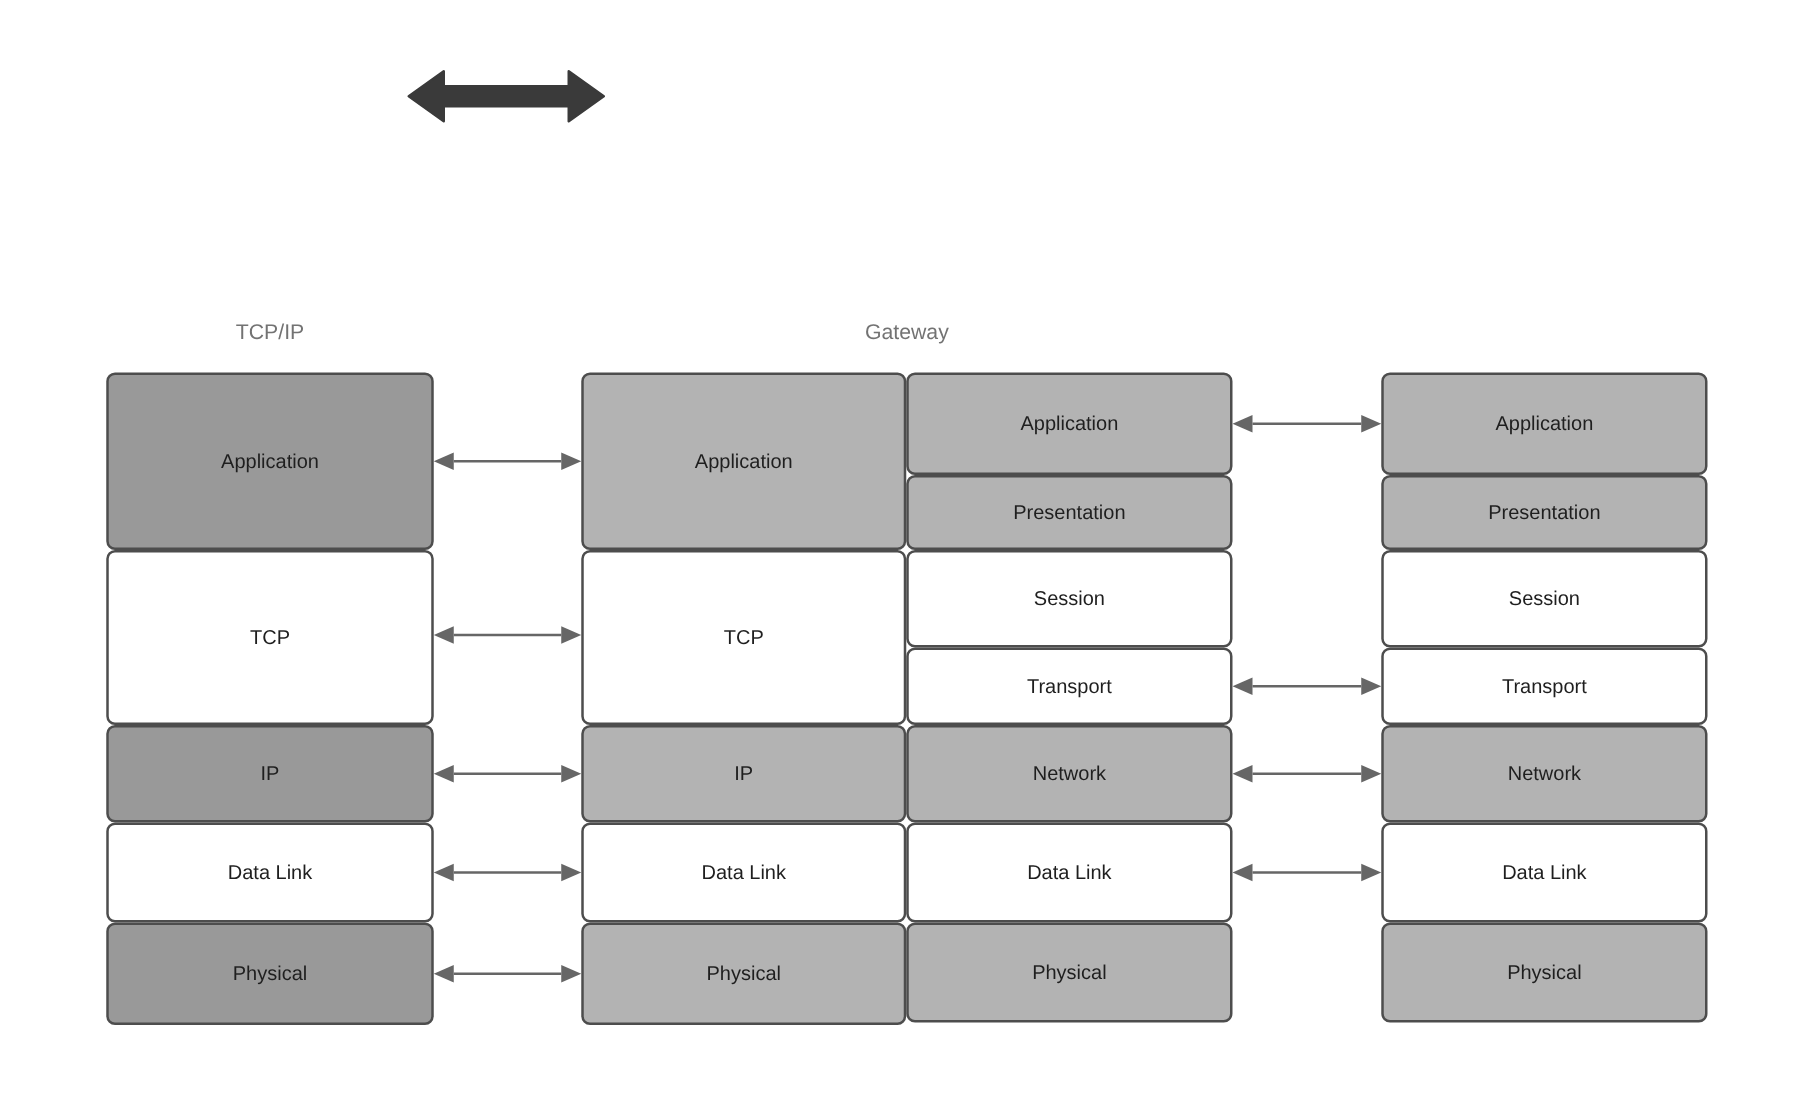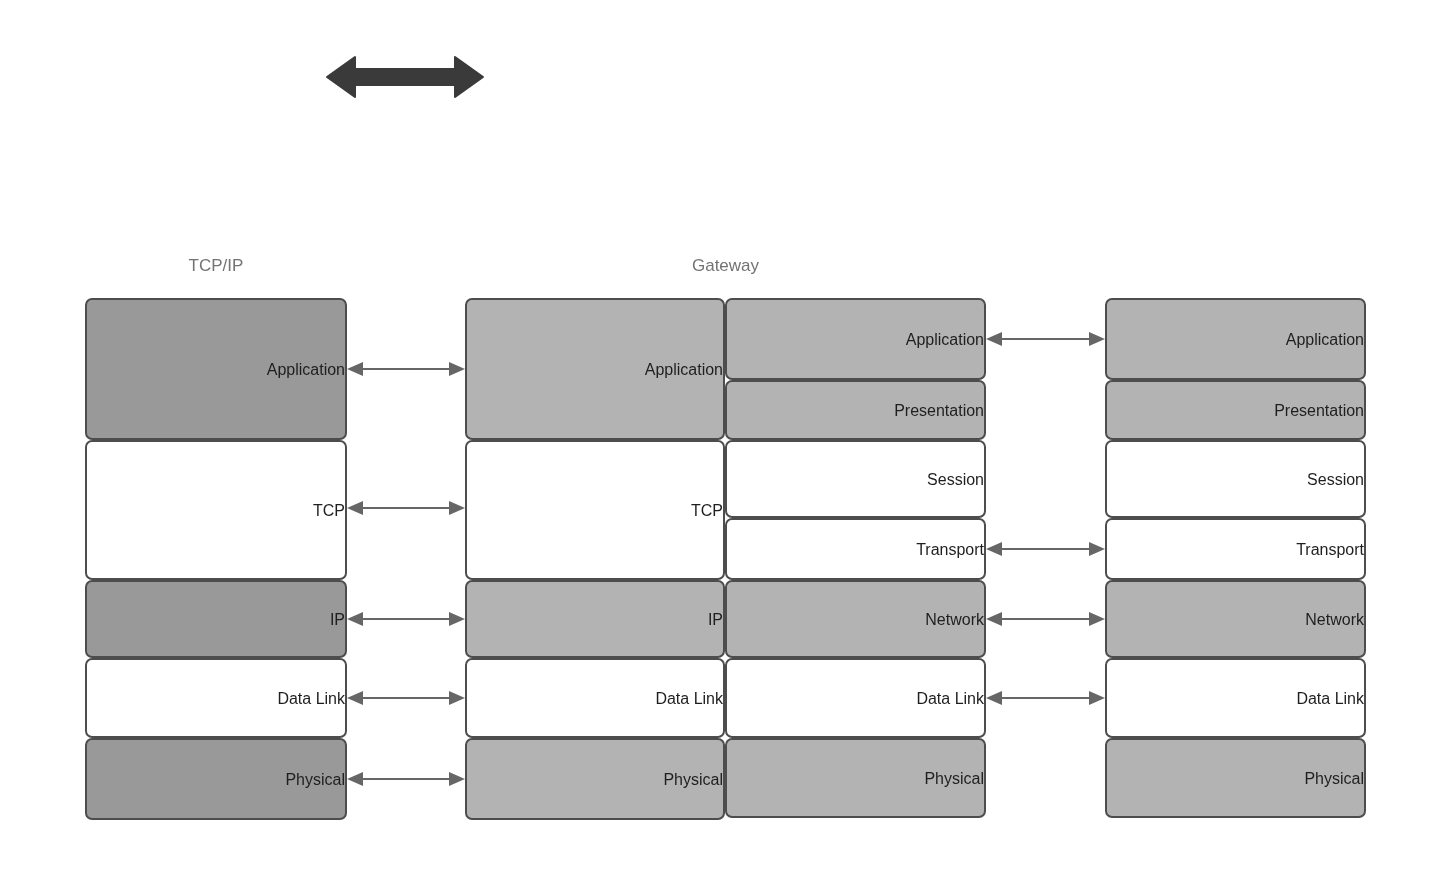--- a/index.html
+++ b/index.html
@@ -45,21 +45,21 @@
   .stack {
     position: absolute;
   }
   .layer-box {
     position: absolute;
     box-sizing: border-box;
     border: 2px solid #4d4d4d;
     border-radius: 7px;
     display: flex;
     align-items: center;
-    justify-content: flex-end;
+    justify-content: center;
     font-size: 16px;
     color: #1f1f1f;
     line-height: 19px;
     white-space: nowrap;
   }
 
   
   .connector {
     position: absolute;
     height: 22px;

